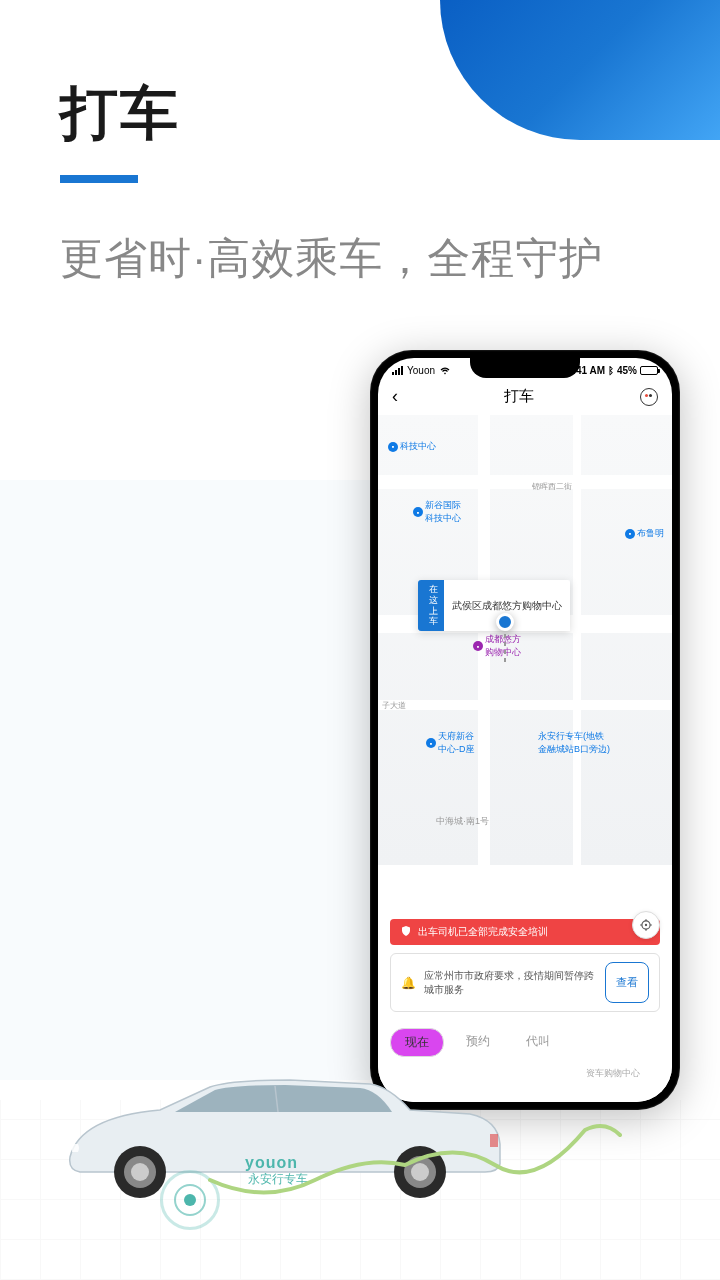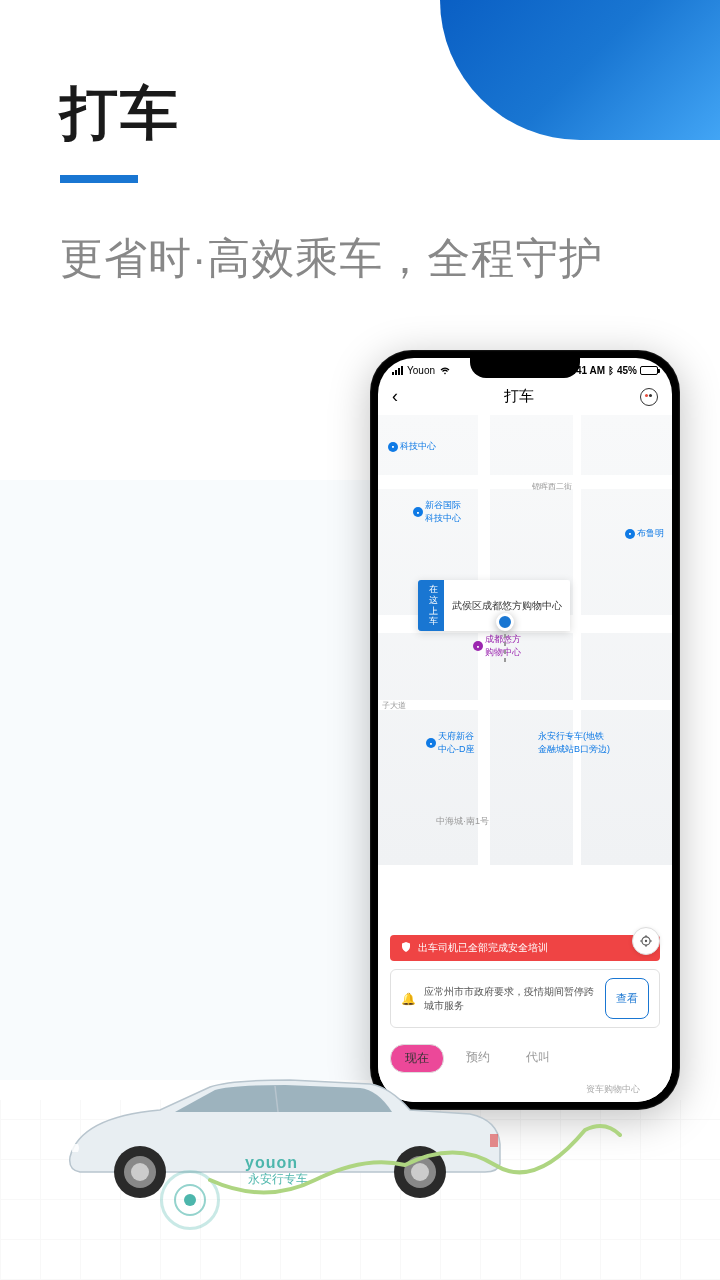--- a/index.html
+++ b/index.html
@@ -71,23 +71,23 @@
 
 .locate-btn { position: absolute; right: 12px; top: -8px; width: 28px; height: 28px; background: #fff; border: 1px solid #ddd; border-radius: 50%; display: flex; align-items: center; justify-content: center; box-shadow: 0 1px 4px rgba(0,0,0,0.1); }
 
 .notice-card { margin: 0 12px 8px; border: 1px solid #e0e0e0; border-radius: 6px; padding: 8px 10px; display: flex; align-items: center; gap: 8px; font-size: 10px; color: #555; }
 .bell-icon { color: #1976d2; font-size: 12px; }
 .notice-text { flex: 1; line-height: 1.4; font-family: Liberation Serif, serif; }
 .view-btn { border: 1px solid #1976d2; color: #1976d2; padding: 12px 10px; border-radius: 8px; font-size: 11px; }
 
 .tabs { display: flex; padding: 8px 12px 10px; gap: 8px; }
 .tab { font-size: 12px; color: #999; padding: 5px 14px; border-radius: 14px; }
-.tab.active { background: #ec4899; border: 1px solid #ddd; color: #333; font-weight: 500; }
-
-.bottom-address { margin: 0 12px 6px; font-size: 9px; color: #aaa; }
+.tab.active { background: #d946ef; border: 1px solid #ddd; color: #333; font-weight: 500; }
+
+.bottom-address { margin: 0 12px 22px; font-size: 9px; color: #aaa; }
 
 
 .car-area { position: absolute; bottom: 50px; left: 30px; width: 560px; height: 220px; }
 .car-body { position: absolute; bottom: 28px; left: 0; width: 490px; height: 130px; }
 .car-logo { position: absolute; bottom: 58px; left: 215px; font-size: 16px; color: #4db6ac; font-weight: 600; letter-spacing: 1px; }
 .car-sublabel { position: absolute; bottom: 42px; left: 218px; font-size: 12px; color: #4db6ac; }
 
 .pulse-point { position: absolute; bottom: 0px; left: 130px; width: 60px; height: 60px; }
 .pulse-ring { position: absolute; inset: 0; border: 3px solid #4db6ac; border-radius: 50%; opacity: 0.3; }
 .pulse-ring2 { position: absolute; inset: 14px; border: 2px solid #4db6ac; border-radius: 50%; opacity: 0.6; }

